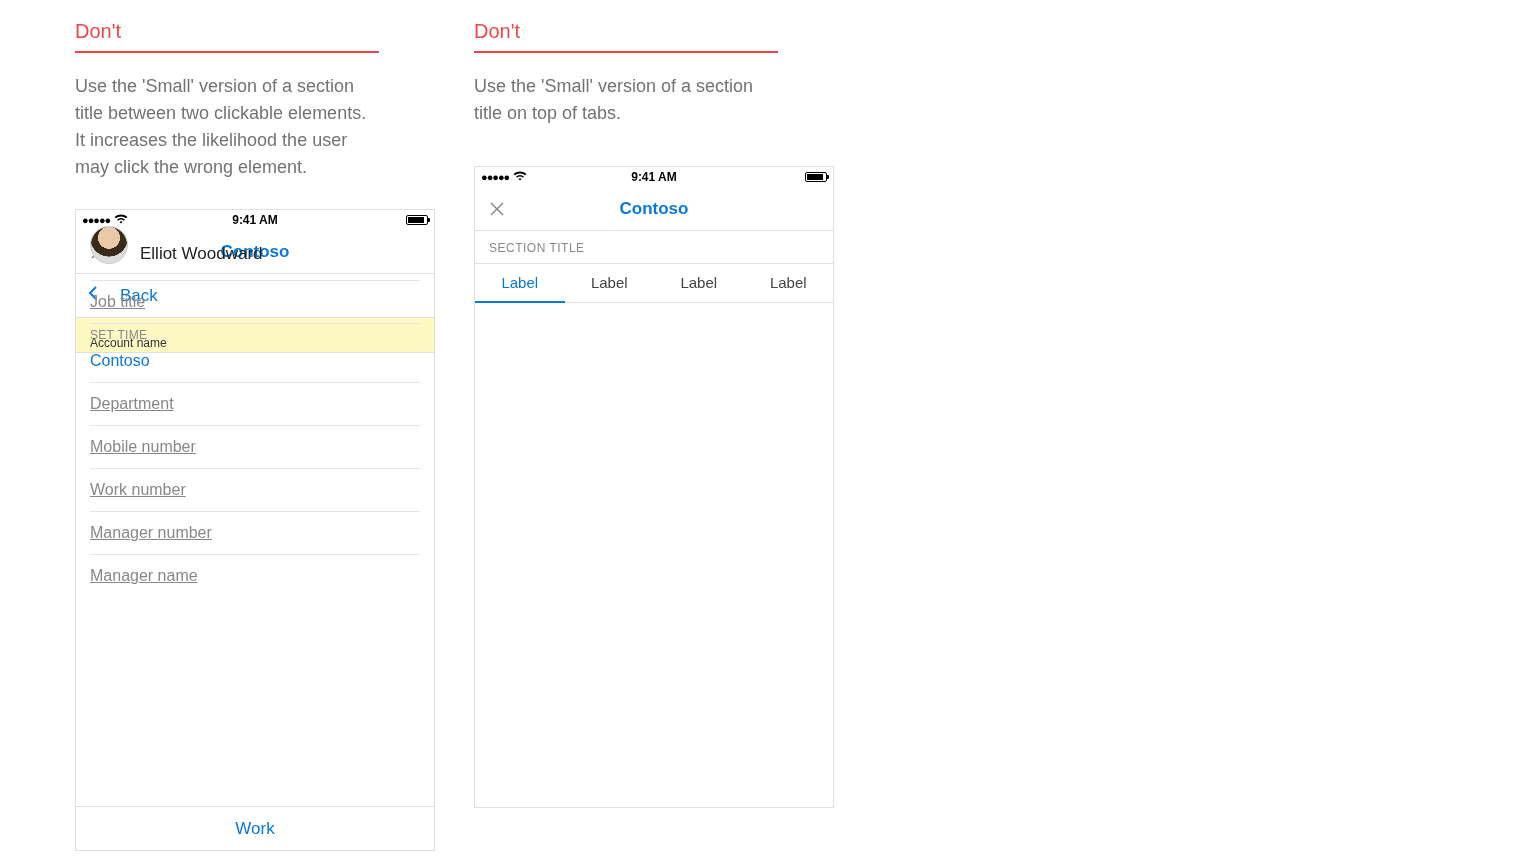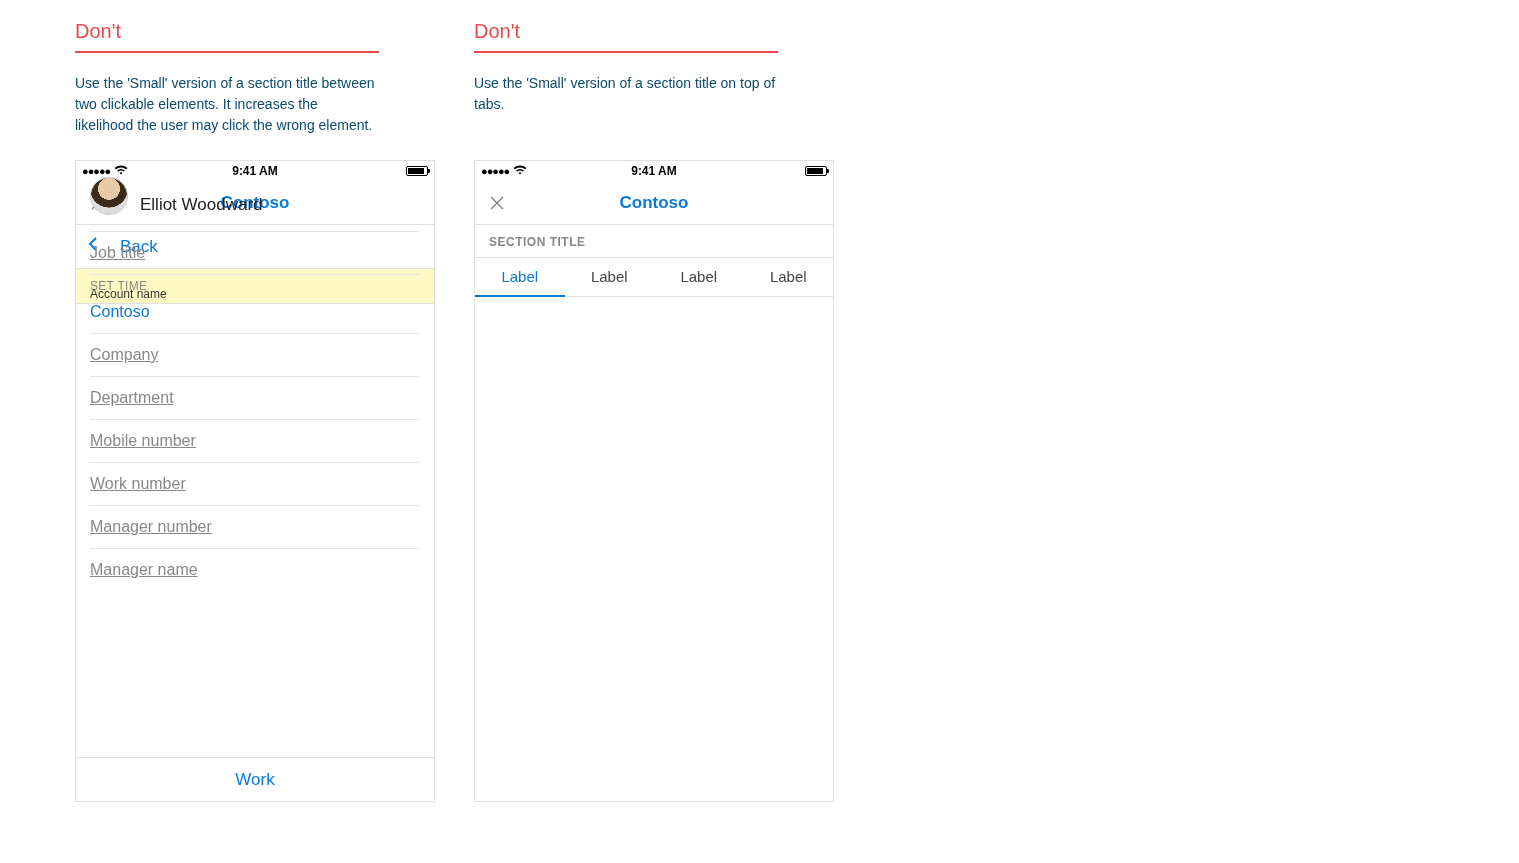--- a/index.html
+++ b/index.html
@@ -18,24 +18,24 @@
   }
   .dont-heading {
     color: #e8484c;
     font-size: 20px;
     font-weight: 400;
     padding-bottom: 8px;
     border-bottom: 2px solid #e8484c;
     margin-bottom: 20px;
   }
   .dont-desc {
-    color: #0c4a6e;
-    font-size: 14px;
+    color: #737373;
+    font-size: 18px;
     line-height: 1.5;
-    margin-bottom: 22px;
+    margin-bottom: 28px;
     min-height: 65px;
   }
   .phone {
     width: 360px;
     height: 642px;
     border: 1px solid #e0e0e0;
     background: #fff;
     display: flex;
     flex-direction: column;
     position: relative;
@@ -91,21 +91,20 @@
     letter-spacing:0.3px;
     padding: 10px 14px;
     border-bottom:1px solid #e0e0e0;
   }
   .section-title-plain {
     color:#888;
     font-size:12px;
     letter-spacing:0.5px;
     padding: 10px 14px 8px;
     border-bottom:1px solid #e0e0e0;
-    font-weight:bold;
   }
   .contact-row {
     display:flex; align-items:flex-end; gap:12px;
     padding: 16px 14px;
   }
   .avatar {
     width:38px;height:38px;border-radius:50%;
     background: radial-gradient(circle at 50% 30%, #e8c9a8 0 35%, #3a2a1a 36% 60%, #ddd 61% 100%);
     border:1px solid #ccc;
     flex-shrink:0;
@@ -190,23 +189,20 @@
         </div>
         <div class="field-list">
           <div class="field">
             <div class="field-placeholder">Job title</div>
           </div>
           <div class="field">
             <div class="field-label-small">Account name</div>
             <div class="field-value-link">Contoso</div>
           </div>
           <div class="field">
-            <div class="field-placeholder">Company</div>
-          </div>
-          <div class="field">
             <div class="field-placeholder">Department</div>
           </div>
           <div class="field">
             <div class="field-placeholder">Mobile number</div>
           </div>
           <div class="field">
             <div class="field-placeholder">Work number</div>
           </div>
           <div class="field">
             <div class="field-placeholder">Manager number</div>

